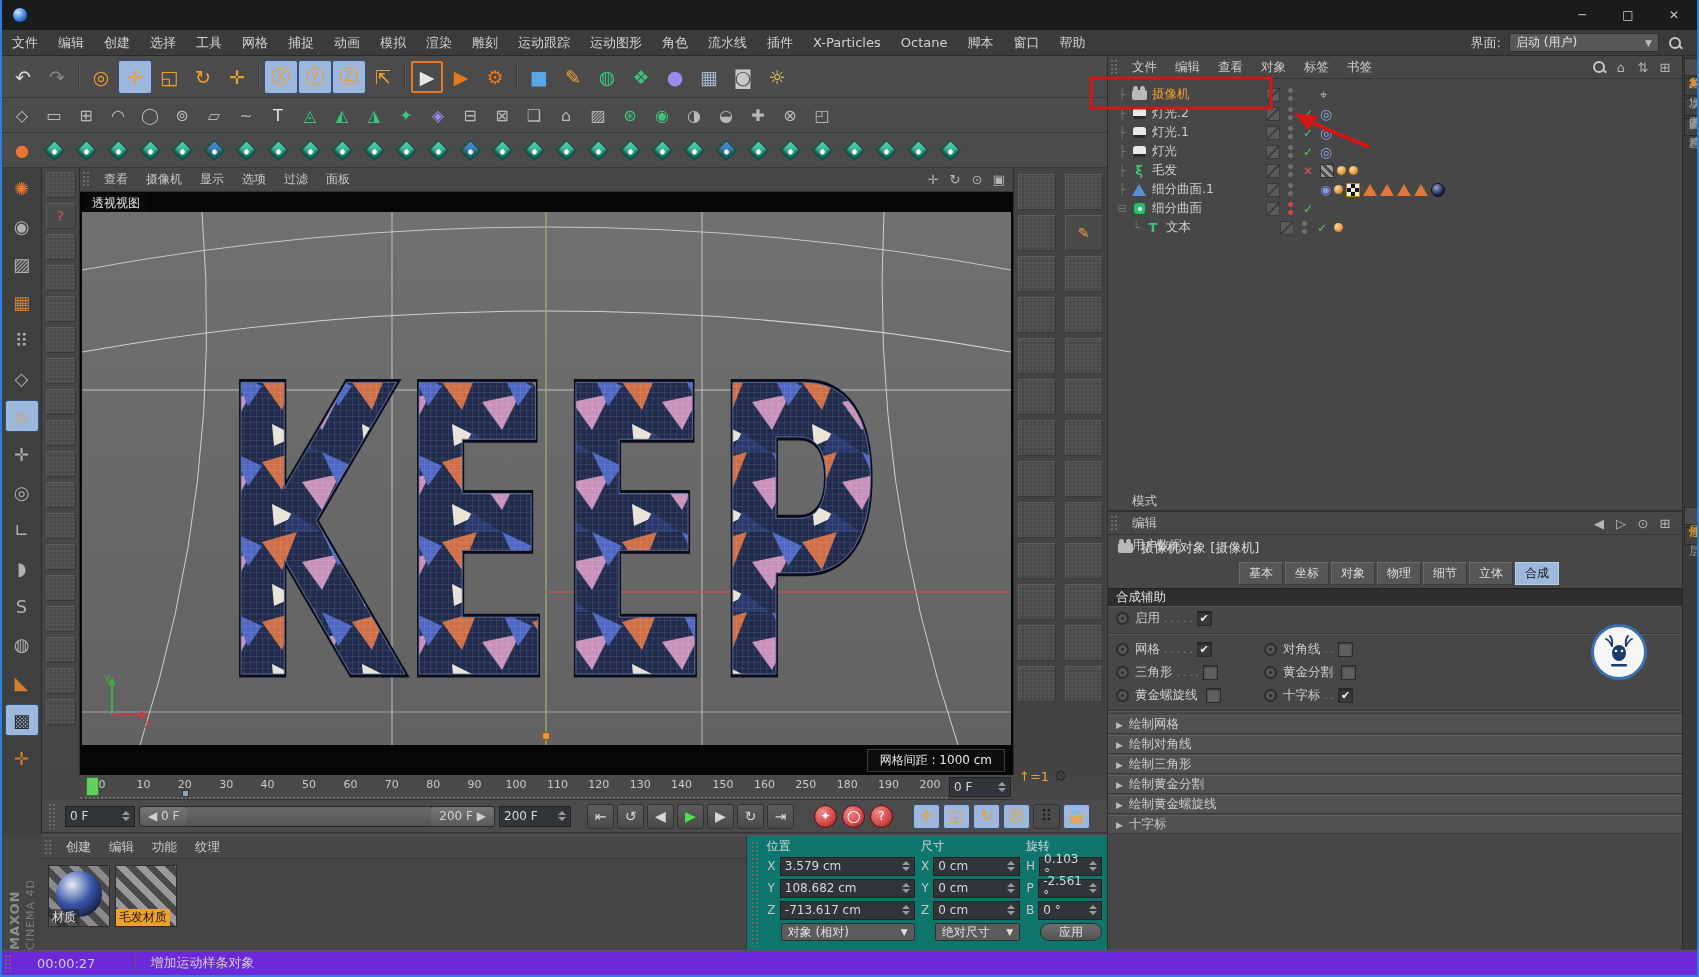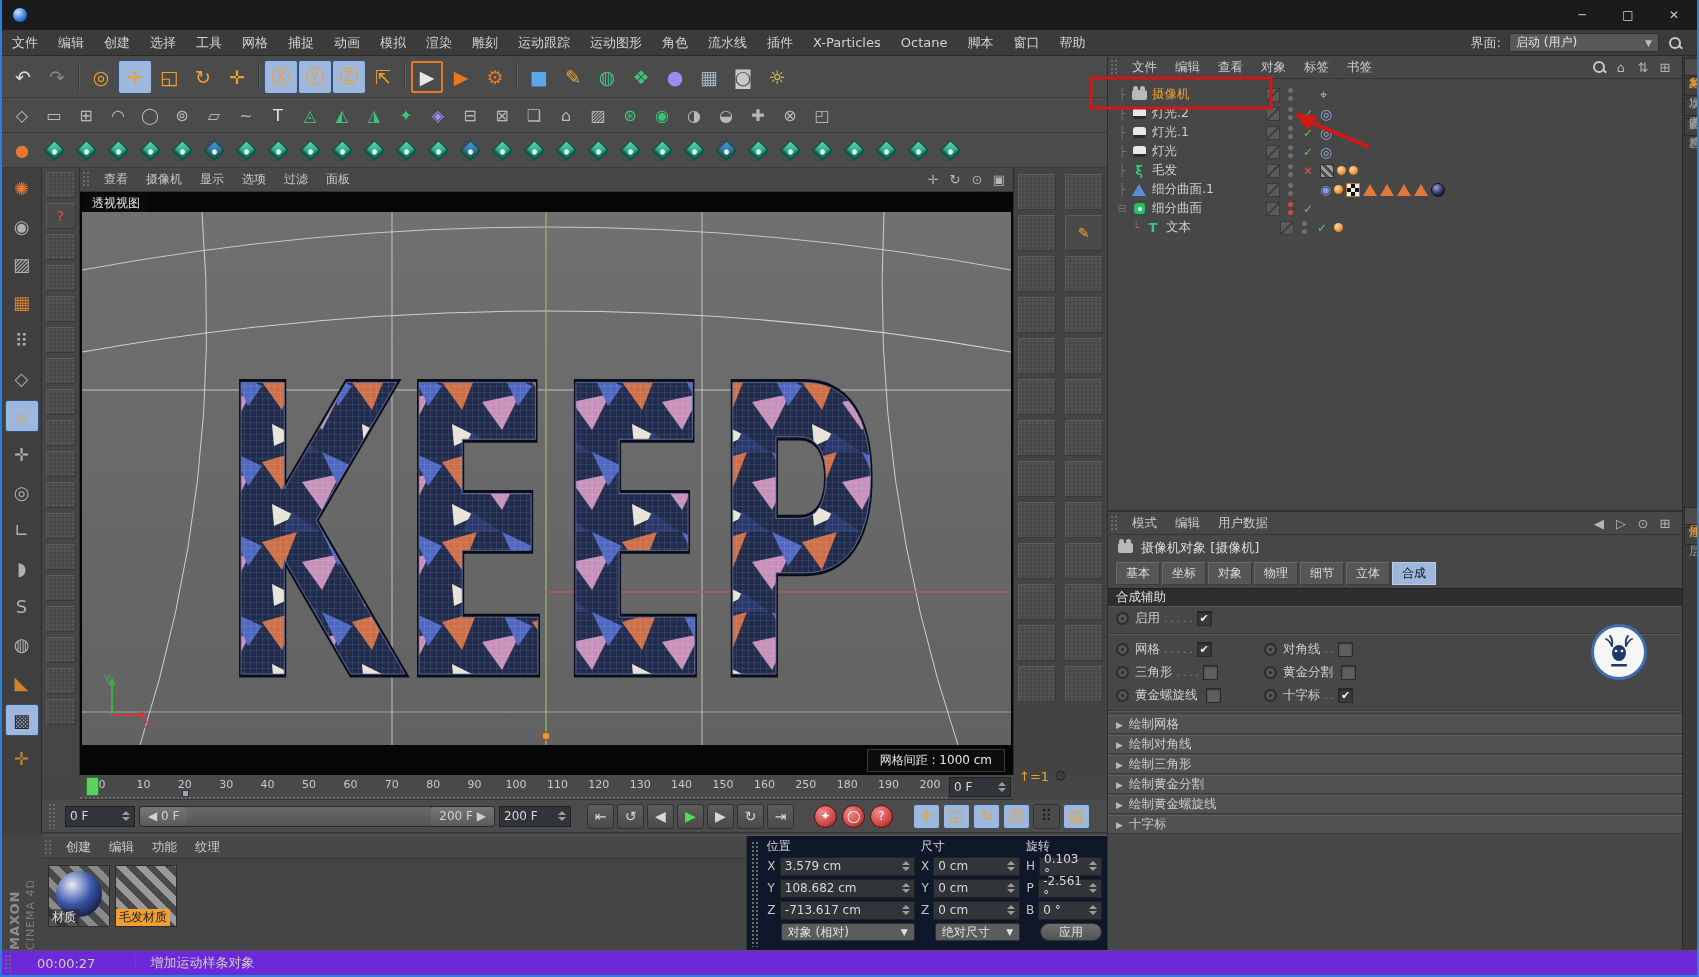--- a/index.html
+++ b/index.html
@@ -92,21 +92,21 @@
   .oi-camera::before{content:"";position:absolute;top:-4px;left:1px;width:5px;height:5px;border-radius:50%;background:#b9b9b9;box-shadow:7px 0 0 #b9b9b9;}
   .oi-light{width:13px;height:11px;background:#e9e9e9;border-radius:3px;border-bottom:3px solid #2a2a2a;}
   .oi-hair{color:#3cc47c;font-weight:bold;font-size:13px;}
   .oi-subb{width:0;height:0;border-left:7px solid transparent;border-right:7px solid transparent;border-bottom:12px solid #5a8fd8;}
   .oi-subg{width:13px;height:13px;border-radius:4px;background:#35b86e;border:1px solid #116633;position:relative;}
   .oi-subg::after{content:"";position:absolute;left:4px;top:4px;width:4px;height:4px;background:#d9ffe9;border-radius:50%;}
   .oi-text{color:#3cc47c;font-weight:bold;font-size:13px;}
   
   .attrpanel{left:1105px;top:512px;width:575px;height:438px;background:#474747;border-left:1px solid #2e2e2e;}
   .attrtitle{display:flex;align-items:center;gap:8px;height:26px;padding-left:10px;color:#dddddd;font-size:13px;}
-  .atabs{display:flex;gap:2px;padding:1px 0 3px 8px;}
+  .atabs{display:flex;gap:2px;padding:1px 0 3px 8px;justify-content:center;}
   .atab{font-size:12px;color:#dcdcdc;background:#565656;padding:2px 9px;border:1px solid #6a6a6a;border-bottom-color:#3c3c3c;border-right-color:#3c3c3c;cursor:default;}
   .atab.active{background:#9db8dc;color:#101010;border-color:#b9cde8;}
   .asection{height:19px;background:#2e2e2e;color:#e0e0e0;font-size:12.5px;display:flex;align-items:center;padding-left:8px;border-top:1px solid #1f1f1f;border-bottom:1px solid #555;}
   .acheckrow{display:flex;align-items:center;height:23px;padding-left:8px;font-size:12.5px;color:#cfcfcf;}
   .acell{display:flex;align-items:center;width:100px;}
   .acell.wide{width:148px;}
   .adot{width:13px;height:13px;border-radius:50%;border:2px solid #2c2c2c;background:#555;margin-right:6px;position:relative;flex:none;}
   .adot::after{content:"";position:absolute;left:3px;top:3px;width:3px;height:3px;border-radius:50%;background:#2c2c2c;}
   .alabel{white-space:nowrap;}
   .adots{color:#8a8a8a;font-size:10px;margin:0 4px;white-space:nowrap;}
@@ -150,21 +150,21 @@
   .matrow{display:flex;gap:5px;padding:6px 0 0 6px;}
   .mat{width:62px;height:62px;position:relative;border:1px solid #2c2c2c;}
   .mat.sphere{background:
      repeating-linear-gradient(45deg,rgba(150,150,150,.85) 0 7px,rgba(74,74,74,.85) 7px 14px);}
   .mat.sphere::before{content:"";position:absolute;left:7px;top:5px;width:46px;height:46px;border-radius:50%;
      background:radial-gradient(circle at 35% 30%,#e8ecf4,#3956a8 45%,#131c3e 80%),radial-gradient(circle,#d06a45,#c98bb0);}
   .mat.stripes{background:repeating-linear-gradient(45deg,#9a9a9a 0 7px,#4a4a4a 7px 14px);}
   .matlabel{position:absolute;left:0;bottom:0;font-size:12px;color:#e0e0e0;background:rgba(40,40,40,.55);padding:0 3px;white-space:nowrap;}
   .matlabel.hl{background:#f0a030;color:#1a1a1a;}
   
-  .coords{left:745px;top:835px;width:360px;height:115px;background:#0f172a;border-top:1px solid #5a5a5a;display:flex;padding:2px 2px 0 2px;}
+  .coords{left:745px;top:835px;width:360px;height:115px;background:#0f766e;border-top:1px solid #5a5a5a;display:flex;padding:2px 2px 0 2px;}
   .cgroup{display:flex;flex-direction:column;font-size:12px;color:#cfcfcf;padding:0 3px;}
   .cgroup .chead{height:17px;display:flex;align-items:center;gap:6px;color:#d8d8d8;}
   .crow{display:flex;align-items:center;height:22px;gap:4px;}
   .crow .axl{width:10px;text-align:center;color:#c5c5c5;}
   .crow .field{height:19px;}
   .cdrop{height:18px;margin:2px 0 0 14px;background:#5c5c5c;border:1px solid #2e2e2e;border-radius:2px;color:#e0e0e0;font-size:12px;display:flex;align-items:center;padding:0 6px;}
   .cdrop .caret{margin-left:auto;font-size:9px;}
   .cbtnapply{height:18px;margin:2px 0 0 14px;border-radius:9px;background:linear-gradient(#6e6e6e,#535353);border:1px solid #2e2e2e;color:#e2e2e2;font-size:12px;display:flex;align-items:center;justify-content:center;}
   
   .branding{left:0;top:835px;width:40px;height:115px;background:#454545;display:flex;justify-content:center;gap:2px;padding-top:6px;}
@@ -663,21 +663,21 @@
           <span class="otags">
             <span class="tag-dot"></span>
           </span>
         </div>
       </div>
   </div>
 
   <div class="abs attrpanel">
     <div class="pmenu">
       <span class="grip"></span>
-      <span id="ammenu" style="display:flex;">
+      <span id="ammenu" style="display:flex;flex-direction:column;">
           <span class="mitem">模式</span>
           <span class="mitem">编辑</span>
           <span class="mitem">用户数据</span>
         </span>
       <span class="pmenu-right" id="amicons">
           <span class="tile" style="color: rgb(181, 181, 181);">◀</span>
           <span class="tile" style="color: rgb(181, 181, 181);">▷</span>
           <span class="tile" style="color: rgb(181, 181, 181);">⊙</span>
           <span class="tile" style="color: rgb(181, 181, 181);">⊞</span>
         </span>

